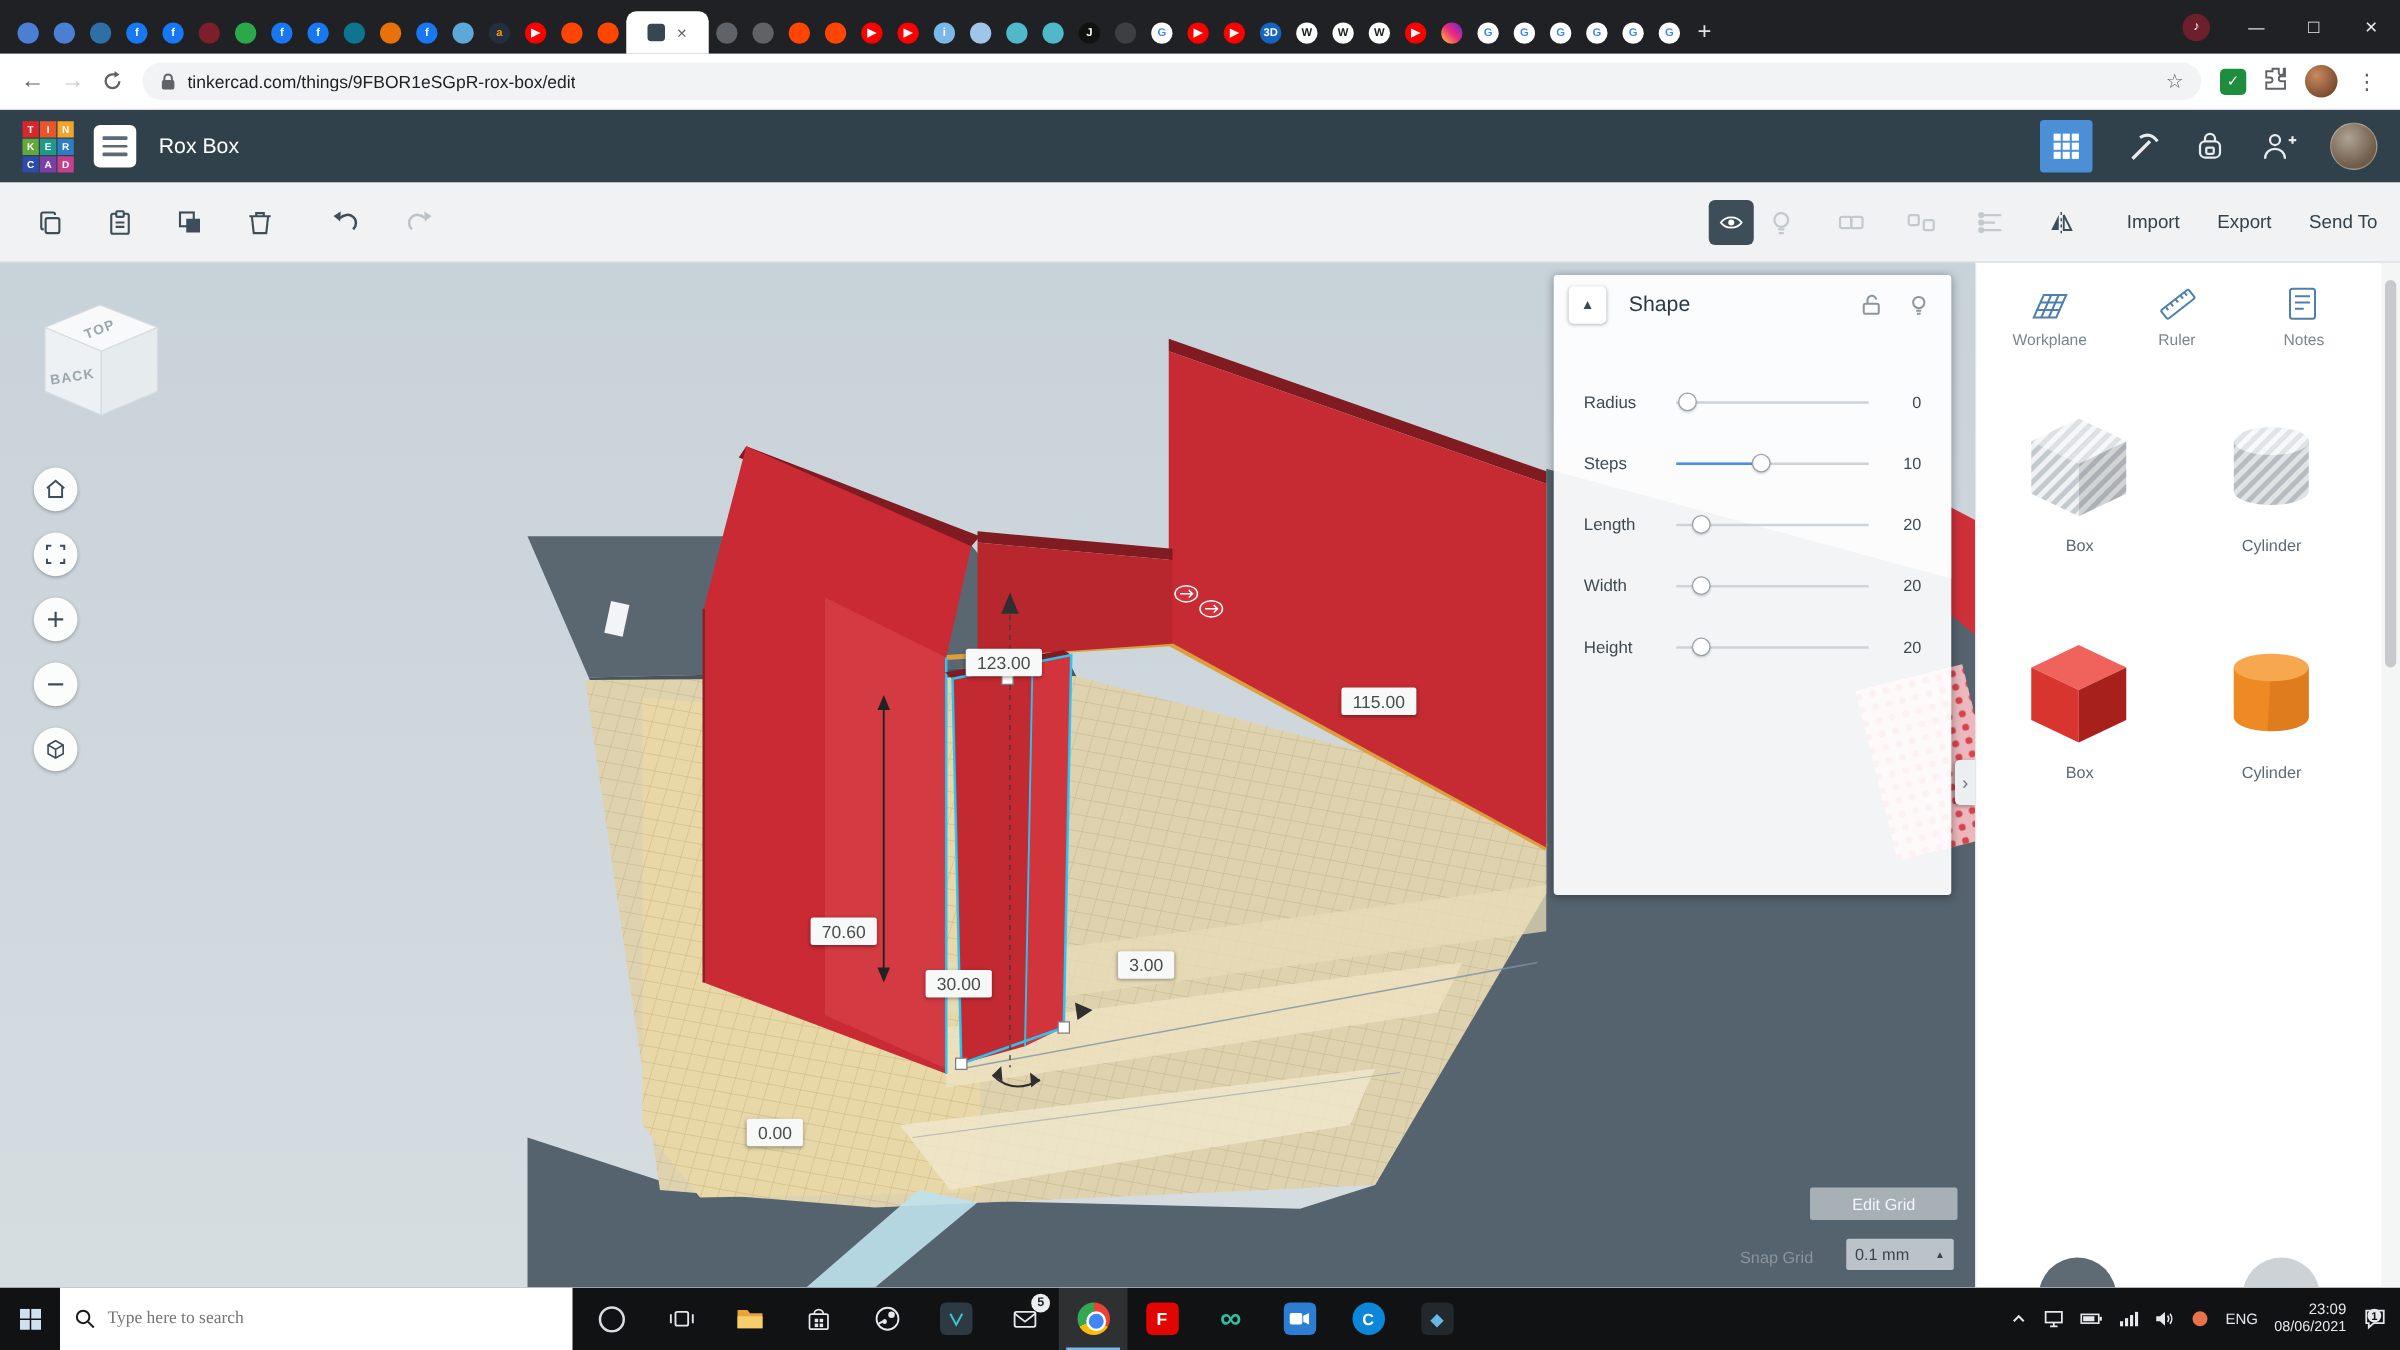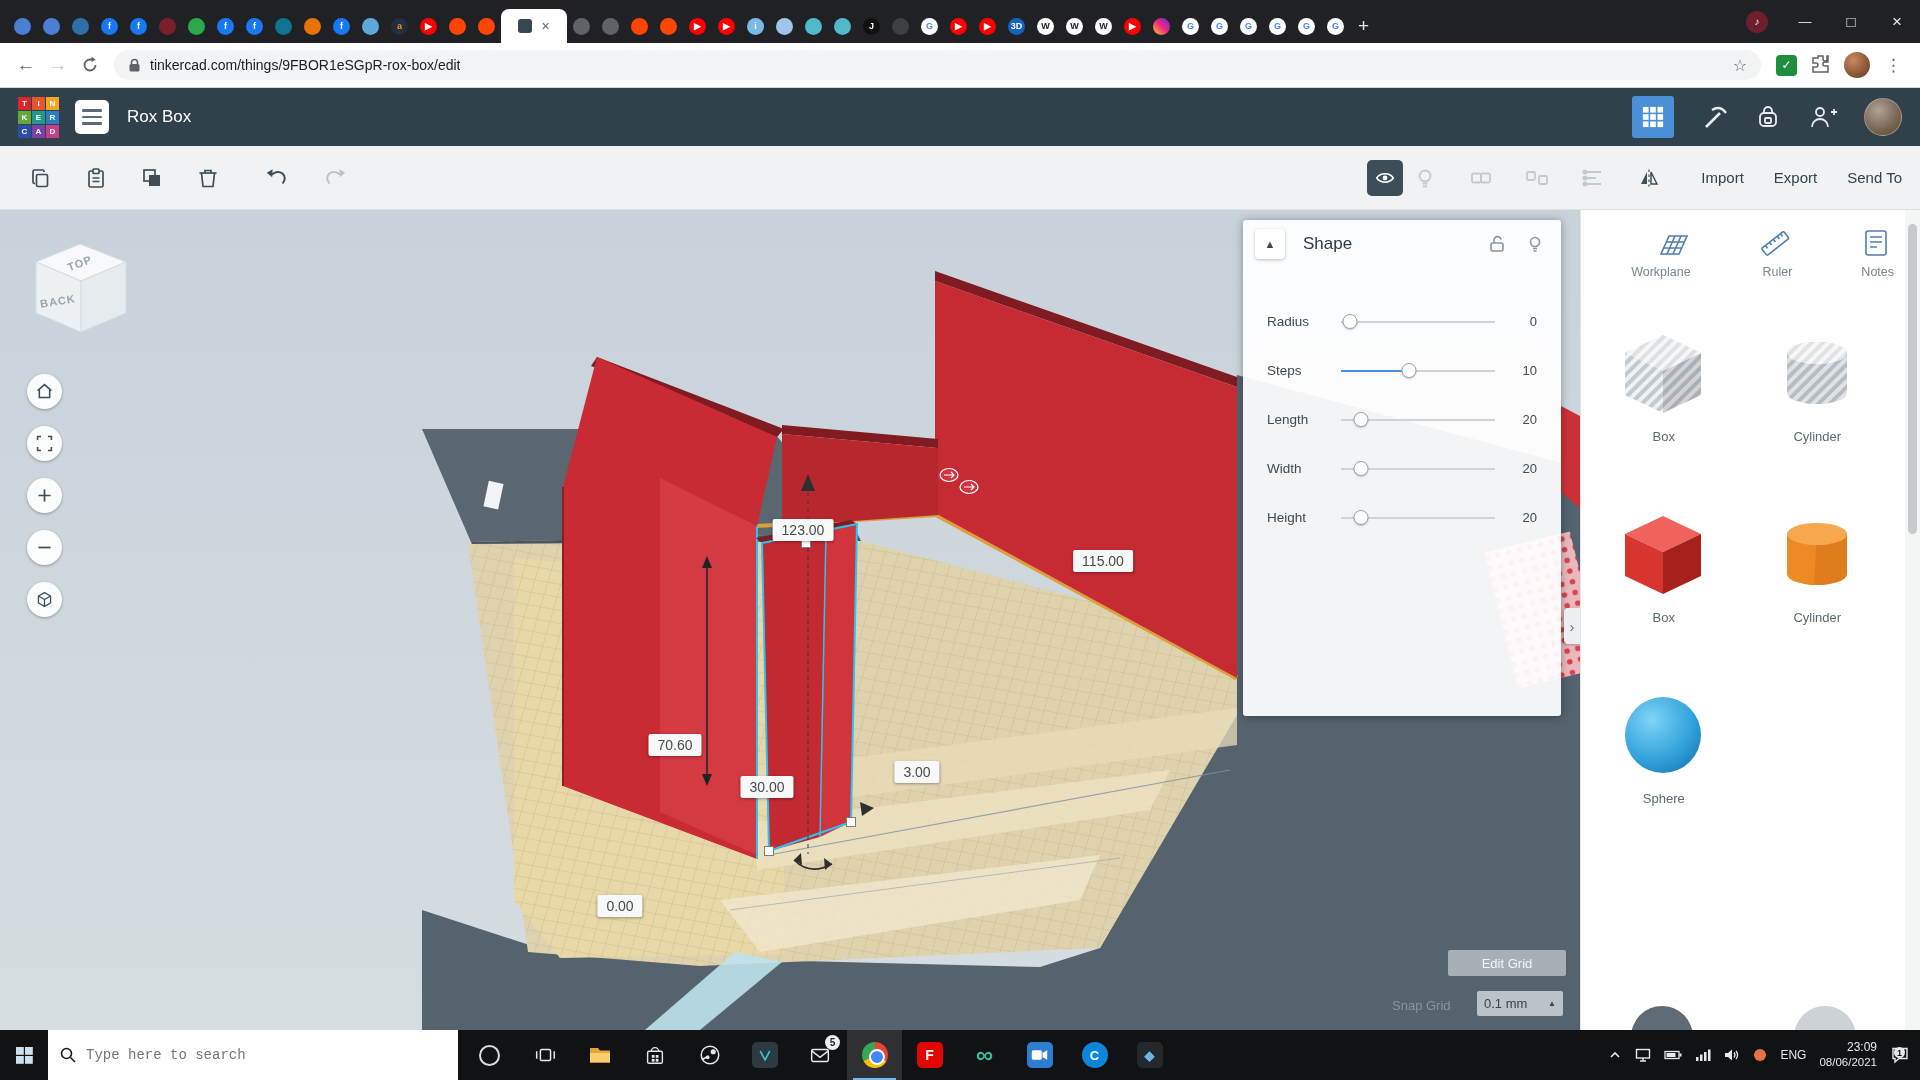--- a/index.html
+++ b/index.html
@@ -91,41 +91,41 @@
   .sl-track{position:absolute;left:0;right:0;top:6.5px;height:2px;background:#CDD3D7}
   .sl-fill{position:absolute;left:0;top:6.5px;height:2px;background:#4A90E2}
   .sl-handle{position:absolute;top:0;width:15px;height:15px;border-radius:50%;background:#fff;border:1.5px solid #98A3AA;box-shadow:0 1px 2px rgba(0,0,0,.2);transform:translateX(-50%);cursor:pointer}
   .sl-value{width:32px;text-align:right;font-size:13px;color:#3E4A52}
 
   .collapse-handle{position:absolute;left:1564px;top:398px;width:16px;height:36px;background:#ECEFF1;border-radius:4px 0 0 4px;box-shadow:-1px 1px 3px rgba(0,0,0,.25);display:flex;align-items:center;justify-content:center;color:#6A757C;font-size:15px;cursor:pointer}
 
   
   .sidebar{position:absolute;left:1580px;top:0;width:340px;height:820px;background:#fff;border-left:1px solid #E3E7EA;overflow:hidden}
   .sb-tools{display:flex;padding:16px 26px 0 8px}
-  .sb-tool{flex:1;display:flex;flex-direction:column;align-items:flex-end;cursor:pointer}
+  .sb-tool{flex:1;display:flex;flex-direction:column;align-items:center;cursor:pointer}
   .sb-tool span{margin-top:5px;font-size:12.5px;color:#7A868D}
   .sb-dd{margin:22px 26px 0 12px;border:1px solid #D9DEE2;border-radius:3px;padding:7px 12px 9px;position:relative;cursor:pointer}
   .sb-dd .brand{font-size:11px;color:#8A959C}
   .sb-dd .val{font-size:15px;color:#2B3A42;margin-top:3px}
   .sb-dd .crt{position:absolute;right:12px;top:24px;font-size:11px;color:#3E4A52}
   .gallery{margin-top:46px;display:grid;grid-template-columns:1fr 1fr;row-gap:62px;padding:0 26px 0 6px}
   .gcell{display:flex;flex-direction:column;align-items:center;cursor:pointer}
   .gcell span{margin-top:9px;font-size:13px;color:#5A6A72}
   .partials{position:absolute;left:0;top:796px;width:325px;display:flex}
   .partial{width:50%;display:flex;justify-content:center}
   .p-dome{width:62px;height:40px;border-radius:31px 31px 0 0;background:#5F6B74}
   .p-dome.lt{background:#CDD2D6}
   .sb-scroll{position:absolute;right:0;top:0;width:15px;height:820px;background:#F4F5F5}
   .sb-thumb{position:absolute;left:3px;top:14px;width:9px;height:310px;background:#C6CACD;border-radius:5px;cursor:pointer}
 
   
   .taskbar{height:50px;background:#101214;display:flex;align-items:stretch}
   .tb-start{width:48px;display:flex;align-items:center;justify-content:center;cursor:pointer}
   .tb-search{width:410px;background:#fff;display:flex;align-items:center;padding-left:12px;gap:10px}
-  .tb-search input{border:none;outline:none;background:transparent;font-size:14px;color:#333;width:320px;font-family:Liberation Mono, monospace}
+  .tb-search input{border:none;outline:none;background:transparent;font-size:14px;color:#333;width:320px;font-family:Liberation Serif, serif}
   .tb-apps{display:flex;align-items:stretch;margin-left:4px}
   .slot{width:55px;display:flex;align-items:center;justify-content:center;position:relative;cursor:pointer}
   .slot.active{background:rgba(255,255,255,.13)}
   .slot.active::after{content:"";position:absolute;left:6px;right:6px;bottom:0;height:2.5px;background:#76B9ED}
   .cortana-ring{width:21px;height:21px;border-radius:50%;border:2.5px solid #D9DDE0}
   .sq-app{width:26px;height:26px;border-radius:5px;display:flex;align-items:center;justify-content:center;color:#fff;font-weight:bold}
   .f1{background:#E10600;font-size:14px}
   .cblue{background:#0C86D8;border-radius:50%;font-size:13px}
   .inf{color:#31BFA0;font-size:24px;font-weight:bold}
   .darkapp{background:#2E3A42}
@@ -930,26 +930,20 @@
         </div>
         <div class="gcell">
           <svg width="95" height="95" viewBox="0 0 95 95">
             <path d="M17,28 v40 a30,11 0 0 0 60,0 v-40" fill="#ED8A23"></path>
             <path d="M47,28 h30 v40 a30,11 0 0 1 -33,10.8 z" fill="#D8761B" opacity="0.7"></path>
             <ellipse cx="47" cy="28" rx="30" ry="11" fill="#F7A84E"></ellipse>
           </svg>
           <span>Cylinder</span>
         </div>
 
-        <div class="gcell">
-          <svg width="95" height="95" viewBox="0 0 95 95">
-            <circle cx="47" cy="48" r="38" fill="url(#sphG)"></circle>
-          </svg>
-          <span>Sphere</span>
-        </div>
       </div>
 
       <div class="partials">
         <span class="partial">
             <span class="p-dome"></span>
           </span>
         <span class="partial">
             <span class="p-dome lt"></span>
           </span>
       </div>

